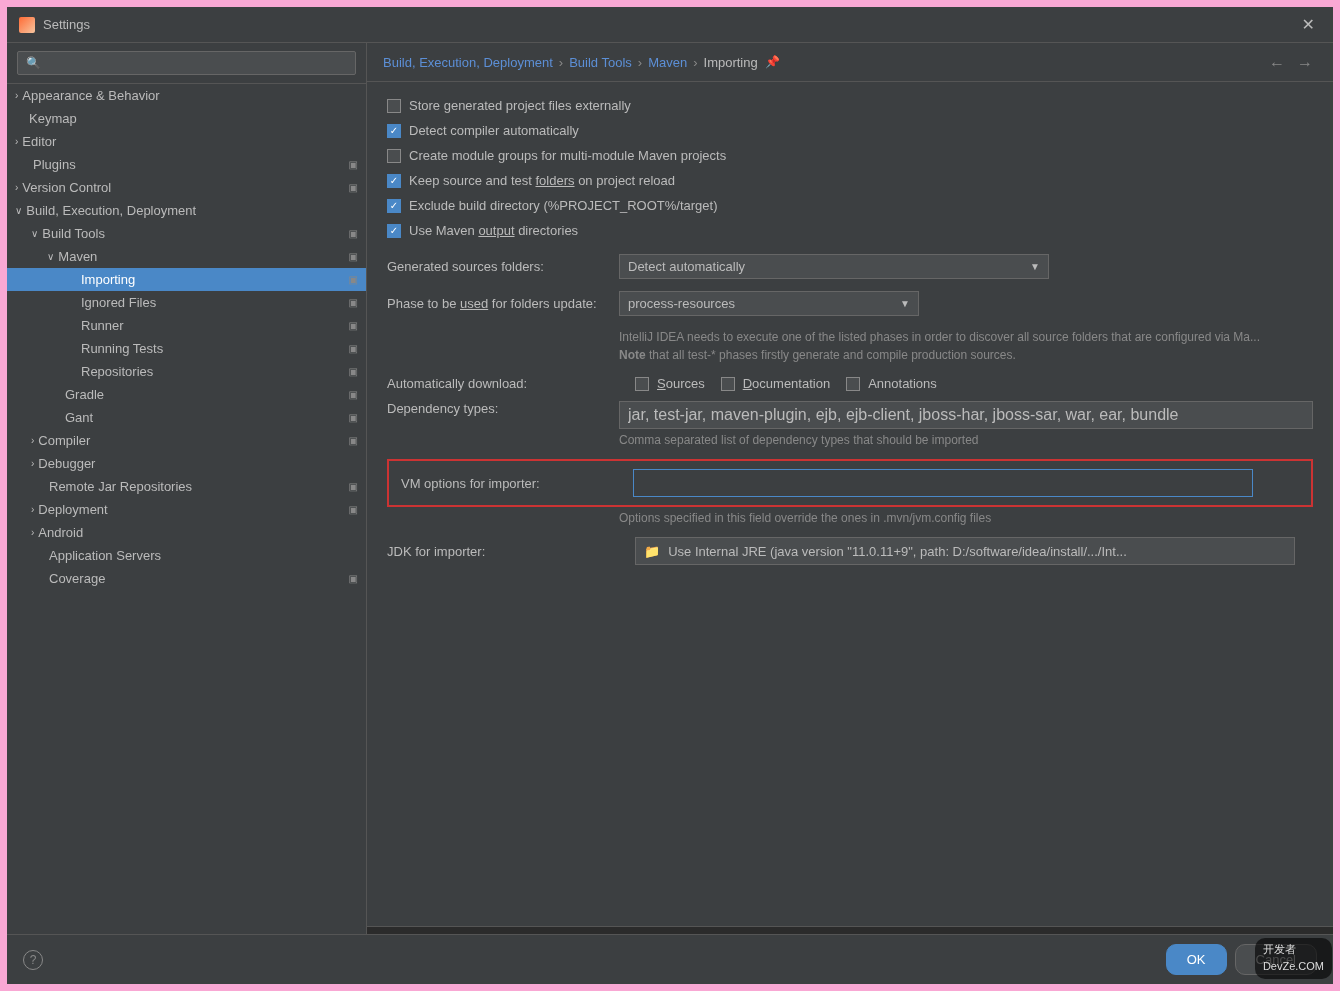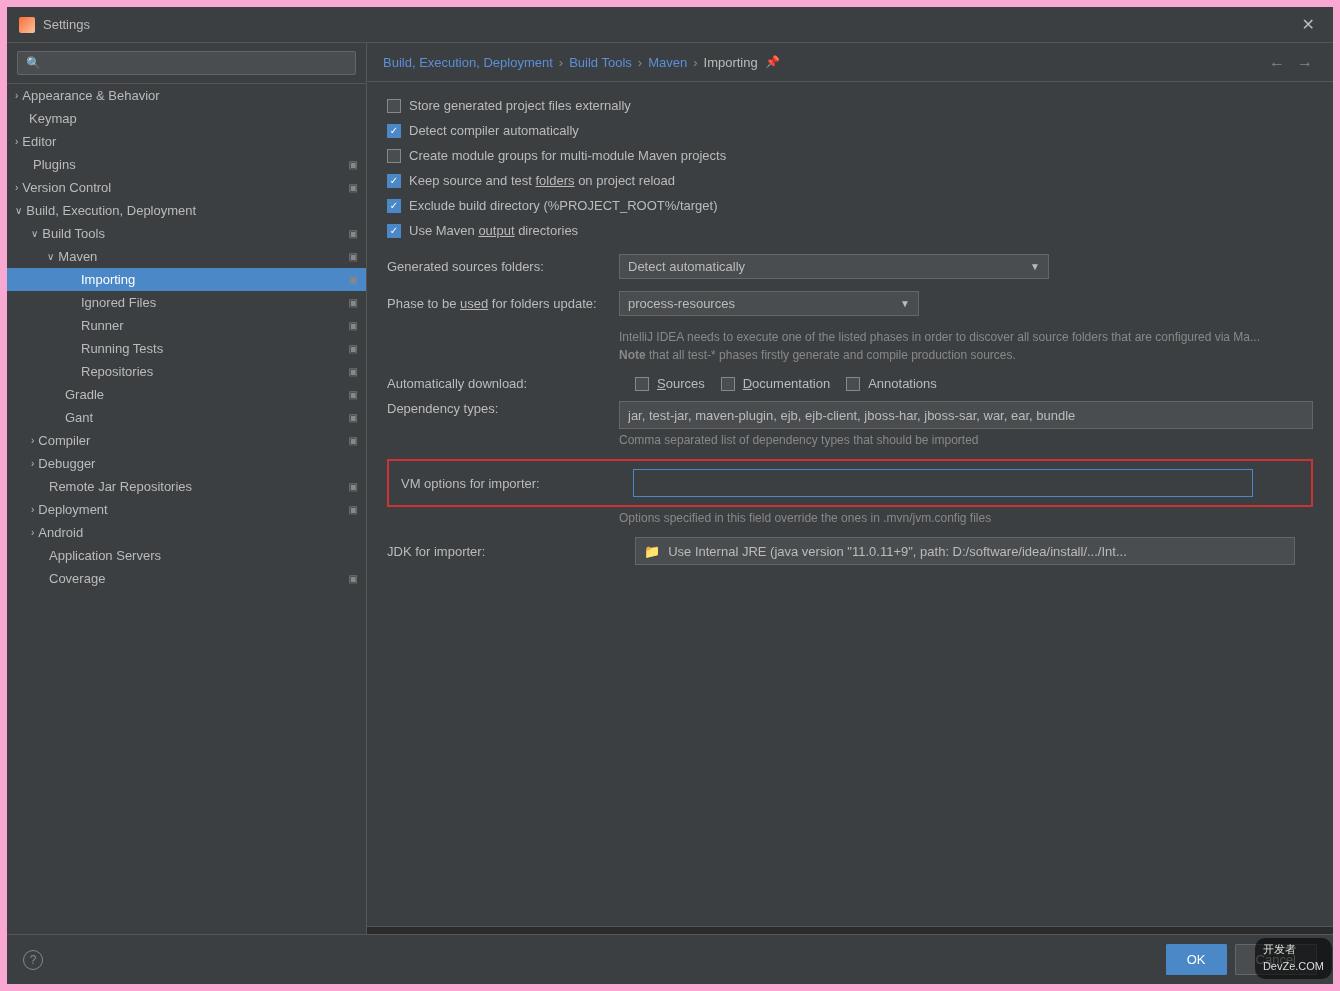--- a/index.html
+++ b/index.html
@@ -270,21 +270,21 @@
       align-items: flex-start;
       margin-bottom: 4px;
       gap: 12px;
     }
 
     .dep-types-input {
       background: #4a4d4f;
       border: 1px solid #666;
       color: #bbbbbb;
       padding: 4px 8px;
-      font-size: 13px;
+      font-size: 16px;
       width: 780px;
       height: 28px;
     }
 
     .dep-info-text {
       color: #888;
       font-size: 12px;
       padding-left: 232px;
       margin-bottom: 12px;
     }
@@ -339,21 +339,21 @@
       padding: 0 16px;
       gap: 8px;
       flex-shrink: 0;
     }
 
     .btn {
       padding: 7px 20px;
       font-size: 13px;
       cursor: pointer;
       border: 1px solid #666;
-      border-radius: 1px;
+      border-radius: 10px;
     }
 
     .btn-ok {
       background: #4a88c7;
       color: white;
       border-color: #4a88c7;
     }
 
     .btn-cancel {
       background: #4a4d4f;

